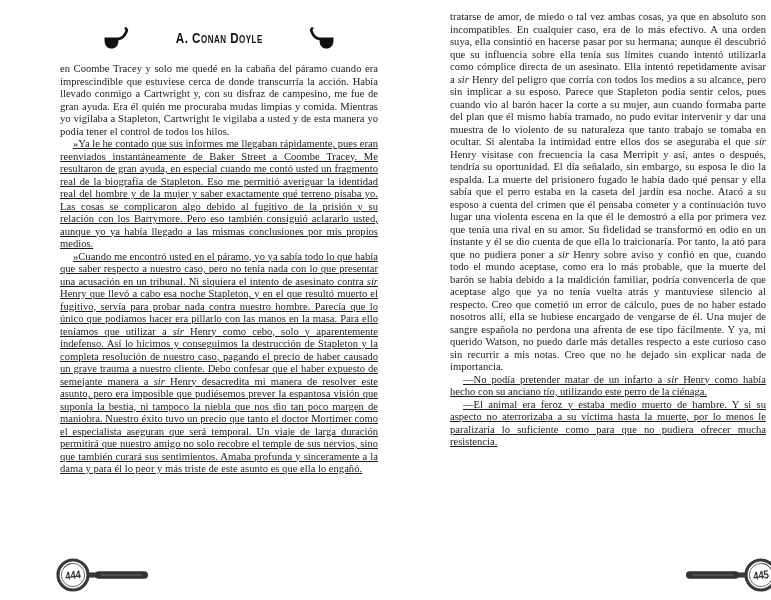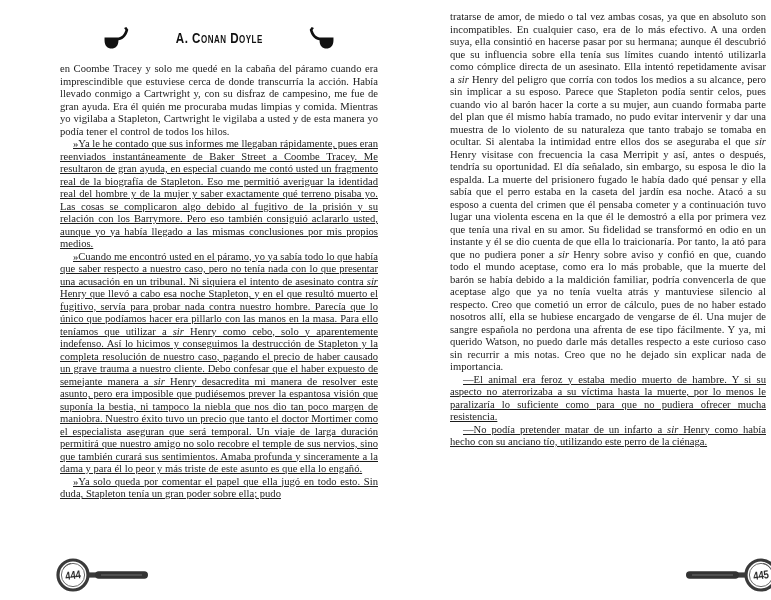--- a/index.html
+++ b/index.html
@@ -92,37 +92,36 @@
         <svg viewBox="0 0 32 26">
             <use href="#pipe-shape"></use>
           </svg>
       </span>
     </header>
 
     <div class="text-block">
         <p>en Coombe Tracey y solo me quedé en la cabaña del páramo cuando era imprescindible que estuviese cerca de donde transcurría la acción. Había llevado conmigo a Cartwright y, con su disfraz de campesino, me fue de gran ayuda. Era él quién me procuraba mudas limpias y comida. Mientras yo vigilaba a Stapleton, Cartwright le vigilaba a usted y de esta manera yo podía tener el control de todos los hilos.</p>
         <p class="indent">»Ya le he contado que sus informes me llegaban rápidamente, pues eran reenviados instantáneamente de Baker Street a Coombe Tracey. Me resultaron de gran ayuda, en especial cuando me contó usted un fragmento real de la biografía de Stapleton. Eso me permitió averiguar la identidad real del hombre y de la mujer y saber exactamente qué terreno pisaba yo. Las cosas se complicaron algo debido al fugitivo de la prisión y su relación con los Barrymore. Pero eso también consiguió aclararlo usted, aunque yo ya había llegado a las mismas conclusiones por mis propios medios.</p>
         <p class="indent">»Cuando me encontró usted en el páramo, yo ya sabía todo lo que había que saber respecto a nuestro caso, pero no tenía nada con lo que presentar una acusación en un tribunal. Ni siquiera el intento de asesinato contra <i>sir</i> Henry que llevó a cabo esa noche Stapleton, y en el que resultó muerto el fugitivo, servía para probar nada contra nuestro hombre. Parecía que lo único que podíamos hacer era pillarlo con las manos en la masa. Para ello teníamos que utilizar a <i>sir</i> Henry como cebo, solo y aparentemente indefenso. Así lo hicimos y conseguimos la destrucción de Stapleton y la completa resolución de nuestro caso, pagando el precio de haber causado un grave trauma a nuestro cliente. Debo confesar que el haber expuesto de semejante manera a <i>sir</i> Henry desacredita mi manera de resolver este asunto, pero era imposible que pudiésemos prever la espantosa visión que suponía la bestia, ni tampoco la niebla que nos dio tan poco margen de maniobra. Nuestro éxito tuvo un precio que tanto el doctor Mortimer como el especialista aseguran que será temporal. Un viaje de larga duración permitirá que nuestro amigo no solo recobre el temple de sus nervios, sino que también curará sus sentimientos. Amaba profunda y sinceramente a la dama y para él lo peor y más triste de este asunto es que ella lo engañó.</p>
-        <p class="indent">»Ya solo queda por comentar el papel que ella jugó en todo esto. Sin duda, Stapleton tenía un gran poder sobre ella; pudo</p>
       </div>
 
     <div class="page-badge badge-left">
       <svg viewBox="0 0 100 36">
           <use href="#magnifier-shape"></use>
         </svg>
       <span class="badge-number">444</span>
     </div>
   </section>
 
   <section class="page page-right">
 
     <div class="text-block">
         <p>tratarse de amor, de miedo o tal vez ambas cosas, ya que en absoluto son incompatibles. En cualquier caso, era de lo más efectivo. A una orden suya, ella consintió en hacerse pasar por su hermana; aunque él descubrió que su influencia sobre ella tenía sus límites cuando intentó utilizarla como cómplice directa de un asesinato. Ella intentó repetidamente avisar a <i>sir</i> Henry del peligro que corría con todos los medios a su alcance, pero sin implicar a su esposo. Parece que Stapleton podía sentir celos, pues cuando vio al barón hacer la corte a su mujer, aun cuando formaba parte del plan que él mismo había tramado, no pudo evitar intervenir y dar una muestra de lo violento de su naturaleza que tanto trabajo se tomaba en ocultar. Si alentaba la intimidad entre ellos dos se aseguraba el que <i>sir</i> Henry visitase con frecuencia la casa Merripit y así, antes o después, tendría su oportunidad. El día señalado, sin embargo, su esposa le dio la espalda. La muerte del prisionero fugado le había dado qué pensar y ella sabía que el perro estaba en la caseta del jardín esa noche. Atacó a su esposo a cuenta del crimen que él pensaba cometer y a continuación tuvo lugar una violenta escena en la que él le demostró a ella por primera vez que tenía una rival en su amor. Su fidelidad se transformó en odio en un instante y él se dio cuenta de que ella lo traicionaría. Por tanto, la ató para que no pudiera poner a <i>sir</i> Henry sobre aviso y confió en que, cuando todo el mundo aceptase, como era lo más probable, que la muerte del barón se había debido a la maldición familiar, podría convencerla de que aceptase algo que ya no tenía vuelta atrás y mantuviese silencio al respecto. Creo que cometió un error de cálculo, pues de no haber estado nosotros allí, ella se hubiese encargado de vengarse de él. Una mujer de sangre española no perdona una afrenta de ese tipo fácilmente. Y ya, mi querido Watson, no puedo darle más detalles respecto a este curioso caso sin recurrir a mis notas. Creo que no he dejado sin explicar nada de importancia.</p>
+        <p class="indent">—No podía pretender matar de un infarto a <i>sir</i> Henry como había hecho con su anciano tío, utilizando este perro de la ciénaga.</p>
         <p class="indent">—El animal era feroz y estaba medio muerto de hambre. Y si su aspecto no aterrorizaba a su víctima hasta la muerte, por lo menos le paralizaría lo suficiente como para que no pudiera ofrecer mucha resistencia.</p>
-        <p class="indent">—No podía pretender matar de un infarto a <i>sir</i> Henry como había hecho con su anciano tío, utilizando este perro de la ciénaga.</p>
       </div>
 
     <div class="page-badge badge-right">
       <svg viewBox="0 0 100 36" style="transform:scaleX(-1)">
           <use href="#magnifier-shape"></use>
         </svg>
       <span class="badge-number">445</span>
     </div>
   </section>
 

